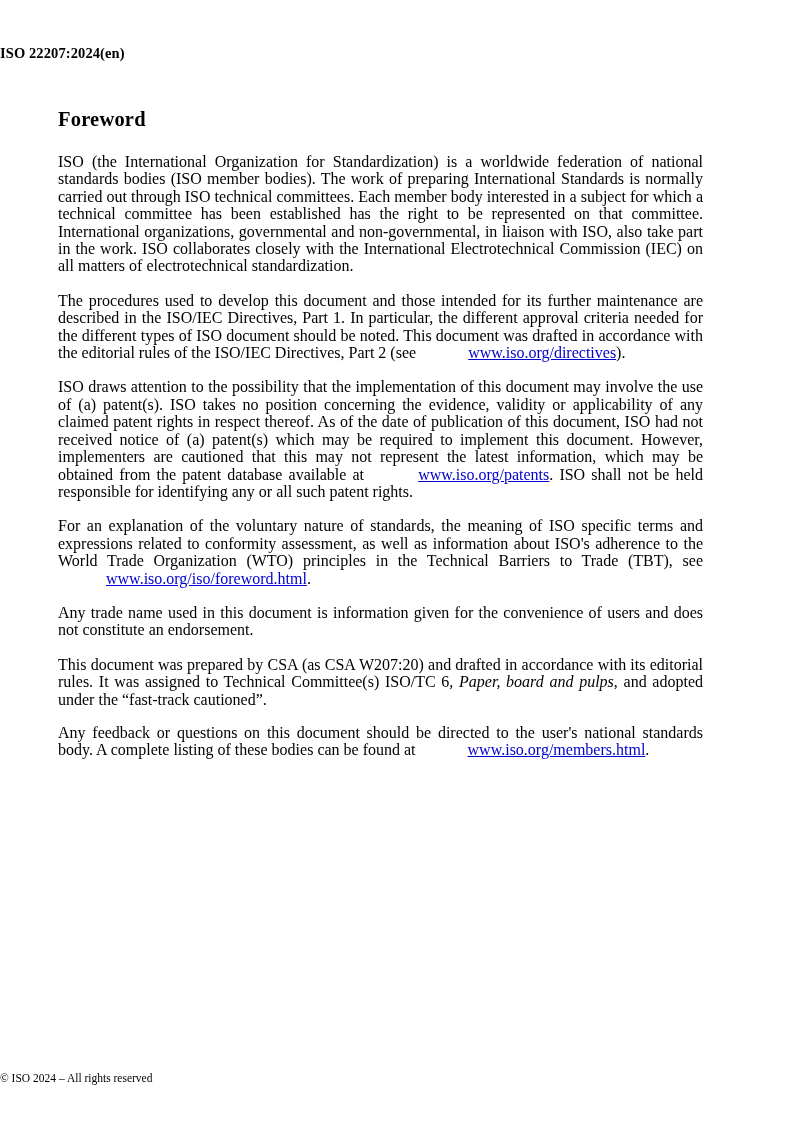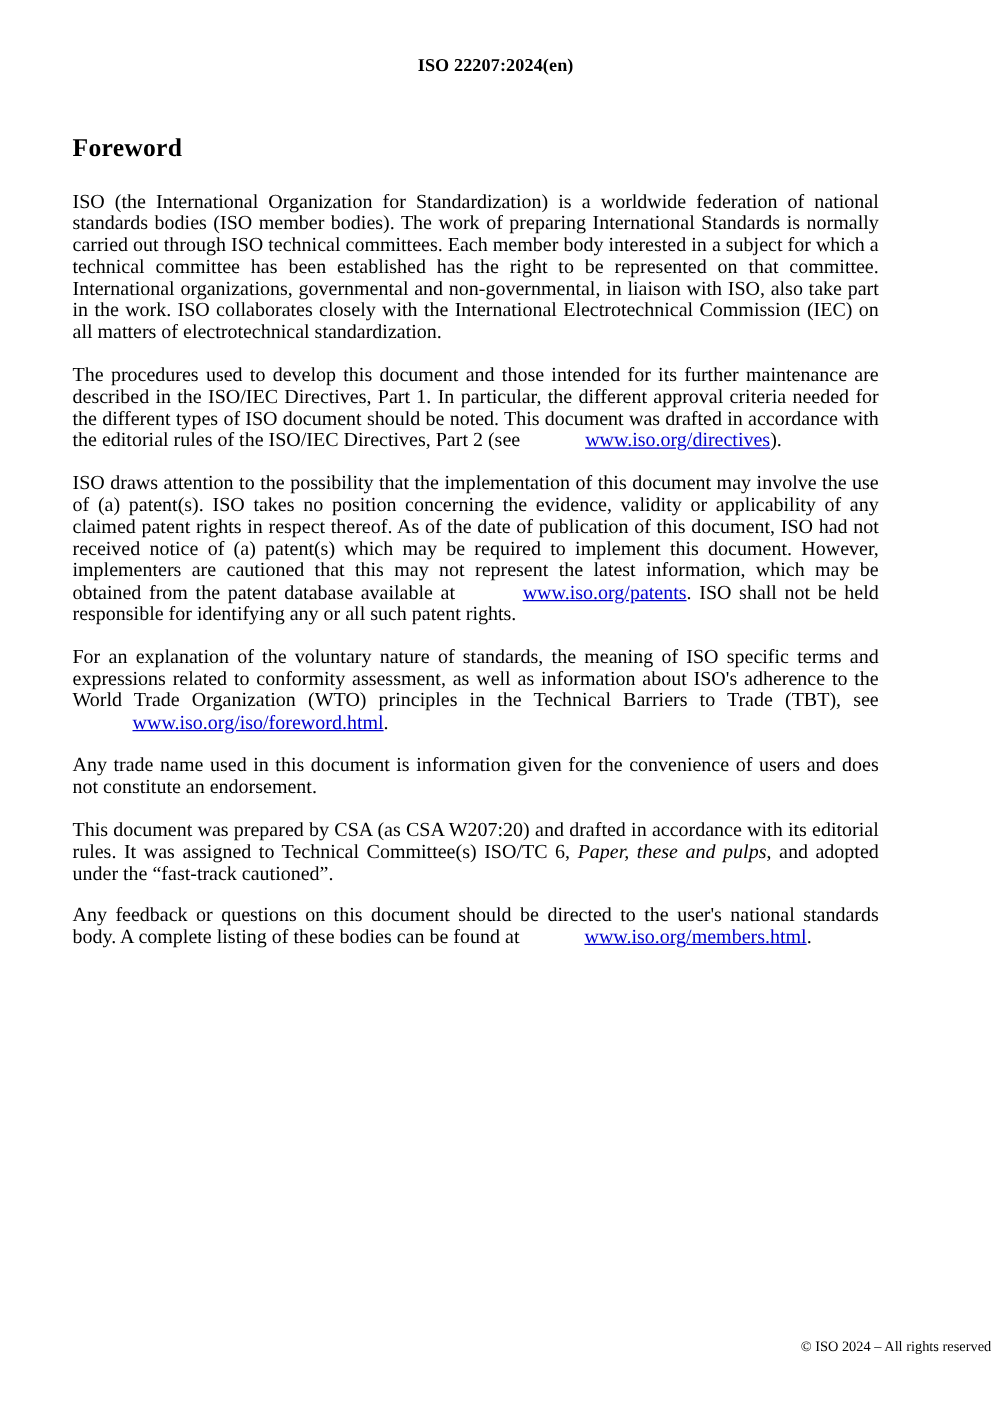--- a/index.html
+++ b/index.html
@@ -19,21 +19,21 @@
     top: 0; left: 0;
     width: 793px;
     height: 1122px;
     box-sizing: border-box;
   }
   .header-title {
     position: absolute;
     top: 45px;
     left: 0;
     width: 793px;
-    text-align: center;
+    text-align: left;
     font-size: 14.5px;
     font-weight: bold;
     letter-spacing: 0.1px;
   }
   .content {
     position: absolute;
     top: 108px;
     left: 58px;
     width: 645px;
   }
@@ -59,21 +59,21 @@
     margin-left: 48px;
   }
   .ital {
     font-style: italic;
   }
   .footer {
     position: absolute;
     bottom: 36px;
     left: 0;
     width: 793px;
-    text-align: right;
+    text-align: left;
   }
   .footer-copyright {
     font-size: 11.5px;
     line-height: 15px;
   }
   .footer-pagenum {
     font-size: 11.5px;
     line-height: 15px;
   }
 </style>
@@ -91,21 +91,21 @@
     <p class="para">ISO (the International Organization for Standardization) is a worldwide federation of national standards bodies (ISO member bodies). The work of preparing International Standards is normally carried out through ISO technical committees. Each member body interested in a subject for which a technical committee has been established has the right to be represented on that committee. International organizations, governmental and non-governmental, in liaison with ISO, also take part in the work. ISO collaborates closely with the International Electrotechnical Commission (IEC) on all matters of electrotechnical standardization.</p>
 
     <p class="para"><span>The procedures used to develop this document and those intended for its further maintenance are described in the ISO/IEC Directives, Part 1. In particular, the different approval criteria needed for the different types of ISO document should be noted. This document was drafted in accordance with the editorial rules of the ISO/IEC Directives, Part 2 (see </span><a class="link" href="#">www.iso.org/directives</a><span>).</span></p>
 
     <p class="para"><span>ISO draws attention to the possibility that the implementation of this document may involve the use of (a) patent(s). ISO takes no position concerning the evidence, validity or applicability of any claimed patent rights in respect thereof. As of the date of publication of this document, ISO had not received notice of (a) patent(s) which may be required to implement this document. However, implementers are cautioned that this may not represent the latest information, which may be obtained from the patent database available at </span><a class="link" href="#">www.iso.org/patents</a><span>. ISO shall not be held responsible for identifying any or all such patent rights.</span></p>
 
     <p class="para"><span>For an explanation of the voluntary nature of standards, the meaning of ISO specific terms and expressions related to conformity assessment, as well as information about ISO's adherence to the World Trade Organization (WTO) principles in the Technical Barriers to Trade (TBT), see </span><a class="link" href="#">www.iso.org/iso/foreword.html</a><span>.</span></p>
 
     <p class="para">Any trade name used in this document is information given for the convenience of users and does not constitute an endorsement.</p>
 
-    <p class="para tight"><span>This document was prepared by CSA (as CSA W207:20) and drafted in accordance with its editorial rules. It was assigned to Technical Committee(s) ISO/TC 6, </span><span class="ital">Paper, these and pulps</span><span>, and adopted under the “fast-track cautioned”.</span></p>
+    <p class="para tight"><span>This document was prepared by CSA (as CSA W207:20) and drafted in accordance with its editorial rules. It was assigned to Technical Committee(s) ISO/TC 6, </span><span class="ital">Paper, board and pulps</span><span>, and adopted under the “fast-track cautioned”.</span></p>
 
     <p class="para"><span>Any feedback or questions on this document should be directed to the user's national standards body. A complete listing of these bodies can be found at </span><a class="link" href="#">www.iso.org/members.html</a><span>.</span></p>
 
   </div>
 
   <div class="footer">
     <div class="footer-copyright">© ISO 2024 – All rights reserved</div>
   </div>
 
 </div>

